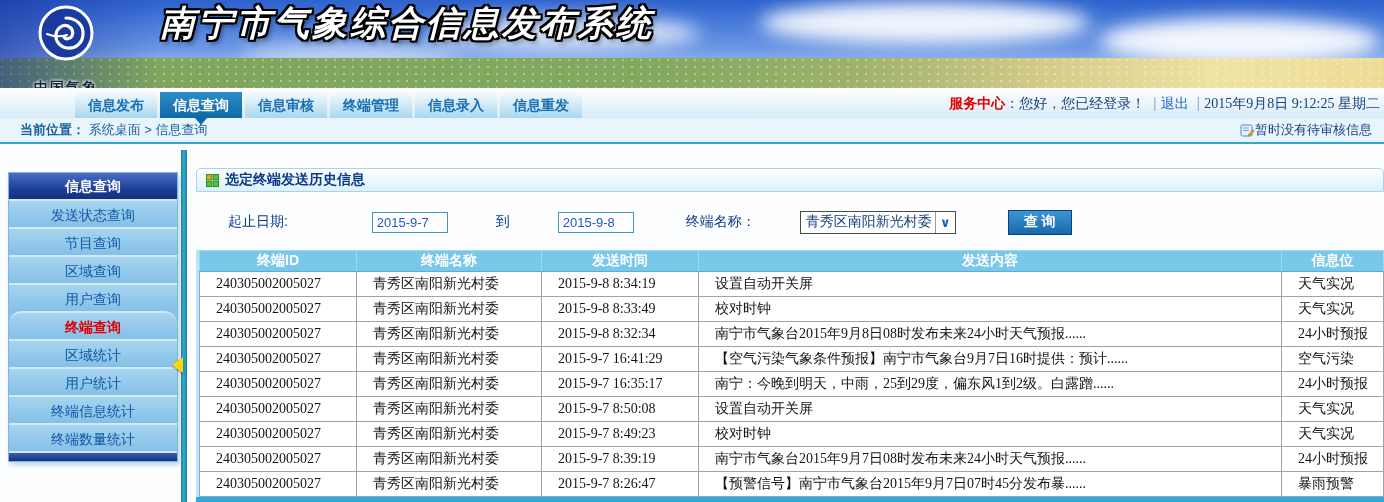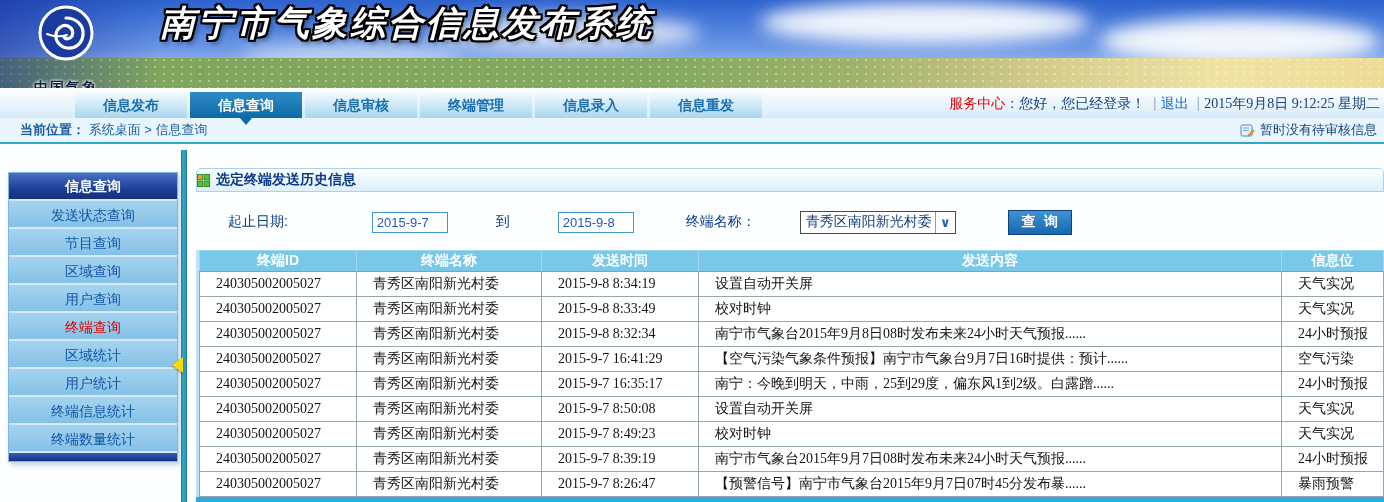--- a/index.html
+++ b/index.html
@@ -25,76 +25,76 @@
   .logo-caption { margin-top:17px; font-size:14px; font-weight:bold; color:#10203a;
     text-shadow:0 0 3px #fff,0 0 3px #fff; letter-spacing:2px; }
   .site-title { position:absolute; left:136px; top:0; font-size:35px; font-weight:bold; font-style:italic;
     color:#fff; letter-spacing:3px; white-space:nowrap;
     text-shadow:2px 0 0 #000,-2px 0 0 #000,0 2px 0 #000,0 -2px 0 #000,2px 2px 0 #000,-2px -2px 0 #000,2px -2px 0 #000,-2px 2px 0 #000,3px 4px 5px rgba(0,0,0,.45);margin-left:24px; }
 
   
   .navbar { position:absolute; top:88px; left:0; width:1384px; height:30px;
     background:linear-gradient(180deg,#FFFFFF,#D7EBF8); z-index:4; }
   .tabs { position:absolute; left:75px; bottom:0; display:flex; gap:3px; }
-  .tab { height:26px; line-height:26px; padding:0 28px; font-size:14px; font-weight:bold; color:#1B6FAF;
+  .tab { height:26px; line-height:26px; padding:0 13px; font-size:14px; font-weight:bold; color:#1B6FAF;
     background:linear-gradient(180deg,#F4FBFF 0%,#CBE7F7 55%,#A9D6EE 100%); cursor:pointer; white-space:nowrap; }
   .tab.active { position:relative; color:#fff;
     background:linear-gradient(180deg,#2F8CC6,#0E69A8); }
   .tab.active::after { content:""; position:absolute; left:50%; margin-left:-6px; top:100%;
     border:6px solid transparent; border-top:7px solid #0E69A8; z-index:6; }
   .service { position:absolute; right:4px; top:0; height:30px; line-height:30px; font-size:14px; white-space:nowrap; }
-  .svc-label { color:#E00000; font-weight:normal; }
+  .svc-label { color:#E00000; font-weight:bold; }
   .svc-text { color:#16407E; }
   .sep { color:#9AB2C8; margin:0 4px; }
   .logout { color:#1B62C8; cursor:pointer;text-align:right; }
   .datetime { color:#16407E; font-family:"Liberation Serif","DejaVu Serif",serif; }
 
   
   .breadcrumb-row { position:absolute; top:118px; left:0; width:1384px; height:26px;
     background:#E9F5FC; border-bottom:2px solid #2FA8C8; font-size:13px; line-height:24px; color:#1B5E9E; }
   .crumbs { margin-left:20px; white-space:nowrap; }
   .crumbs .lbl { font-weight:bold; }
-  .notice { position:absolute; left:1240px; top:0; height:24px; display:flex; align-items:center; gap:5px;
+  .notice { position:absolute; left:1240px; top:0; height:24px; display:flex; align-items:center; 
     color:#16407E; font-size:13px; white-space:nowrap; }
 
   
   .sidebar { position:absolute; left:8px; top:172px; width:170px;
     border:1px solid #7FB8DC; background:#8AC4E8; box-shadow:2px 3px 5px rgba(110,160,200,.45); }
   .side-header { height:26px; line-height:26px; text-align:center; color:#fff; font-weight:bold; font-size:14px;
     background:linear-gradient(180deg,#4A6FC4 0%,#1B3C94 65%,#16307E 100%); }
   .side-item { height:28px; line-height:28px; text-align:center; font-size:14px; color:#1256A6;
     background:linear-gradient(180deg,#A6D4F0,#84C0E6); border-top:2px solid #D2EAF8; cursor:pointer; }
-  .side-item.active { color:#E00000; font-weight:normal; }
+  .side-item.active { color:#E00000; font-weight:bold;border-radius:13px; }
   .side-footer { height:10px; background:linear-gradient(180deg,#3A5CB4,#16307E); border-top:2px solid #D2EAF8; }
 
   
   .splitter { position:absolute; left:181px; top:150px; width:6px; height:352px;
     background:linear-gradient(90deg,#1E7F9E,#33ABC9 45%,#1E7F9E); cursor:col-resize; }
   .collapse-arrow { position:absolute; left:172px; top:357px; width:0; height:0;
     border-top:8px solid transparent; border-bottom:8px solid transparent; border-right:11px solid #FFD800;
     filter:drop-shadow(0 1px 1px rgba(0,0,0,.45)); cursor:pointer; z-index:5; }
 
   
   .panel { position:absolute; left:196px; top:168px; width:1188px; }
   .panel-header { height:24px; border:1px solid #A9D2EC; border-radius:5px 5px 0 0;
     background:linear-gradient(180deg,#FEFFFF,#DDF0FA); display:flex; align-items:center; gap:6px;
-    font-size:14px; font-weight:bold; color:#0A3A8C; }
+    padding-left:9px; font-size:14px; font-weight:bold; color:#0A3A8C; }
   .form-row { margin-top:17px; margin-left:32px; display:flex; align-items:center; font-size:14px; color:#0A3A8C; height:26px;gap:40px; }
   .date-input { width:76px; height:21px; border:1px solid #3E97C8; color:#2255CC; font-size:13px;
     padding:8px 4px; font-family:"Liberation Sans",sans-serif; outline:none; background:#fff; }
   .to-label { margin:0 8px; }
   .term-label { margin-left:12px; margin-right:4px; }
   .select { width:156px; height:23px; border:1px solid #4A4A4A; background:#fff; color:#16407E; font-size:14px;
     display:flex; align-items:center; cursor:pointer; }
   .select-value { flex:1; padding-left:5px; white-space:nowrap; overflow:hidden; }
   .select-arrow { width:20px; height:21px; border-left:1px solid #9A9A9A; display:flex; align-items:center;
     justify-content:center; color:#2060C0; font-weight:bold; font-size:13px; background:#fff; }
   .query-btn { margin-left:12px; width:64px; height:25px; border:1px solid #10407C; color:#fff;
     font-size:14px; font-weight:bold; background:linear-gradient(180deg,#3D94D4,#1768AC);
-    cursor:pointer; font-family:Liberation Mono, monospace; }
+    cursor:pointer; font-family:Liberation Serif, serif; }
 
   
   .grid-wrap { margin-top:15px; border-left:3px solid #BFE2F4; }
   table.grid { width:1185px; border-collapse:collapse; table-layout:fixed; }
   .grid col.c-id   { width:157px; }
   .grid col.c-name { width:185px; }
   .grid col.c-time { width:157px; }
   .grid col.c-body { width:583px; }
   .grid thead th { height:21px; background:#79C7E9; color:#fff; font-weight:bold; font-size:14px;
     border:1px solid #9ED9F0; border-bottom:1px solid #5AAFD4; white-space:nowrap; overflow:hidden;margin-top:44px; }

